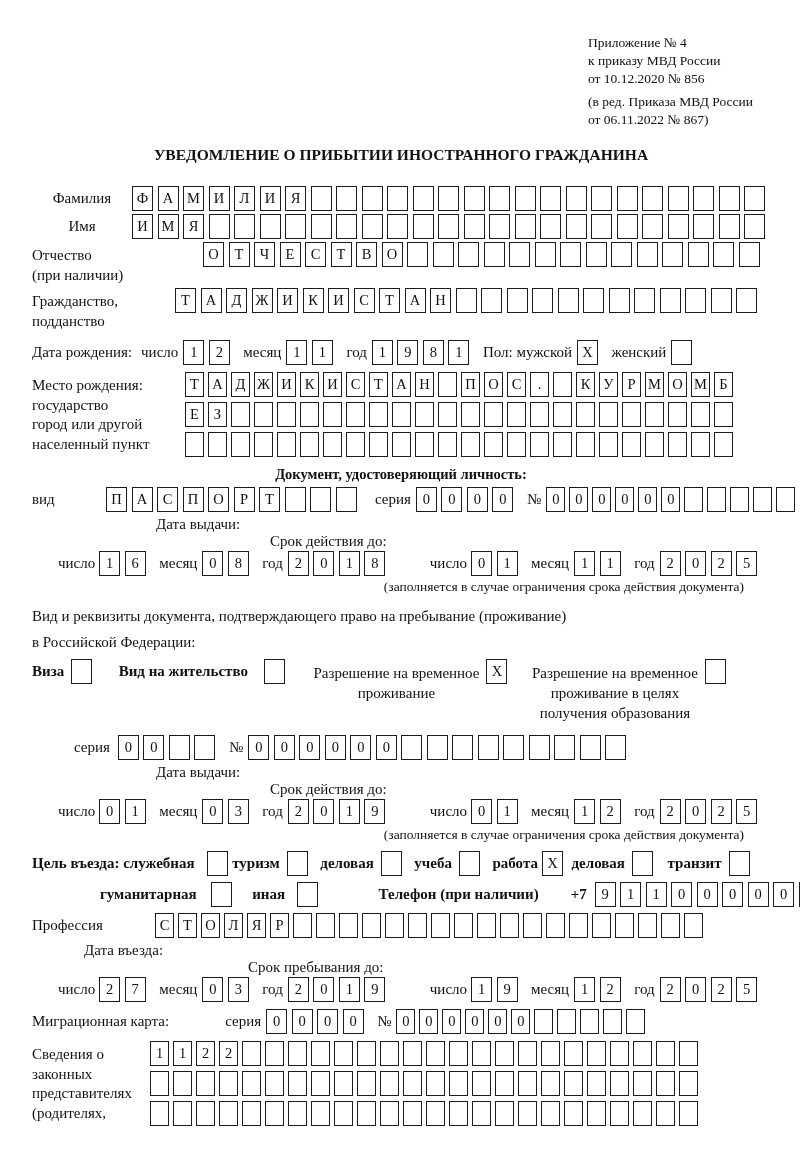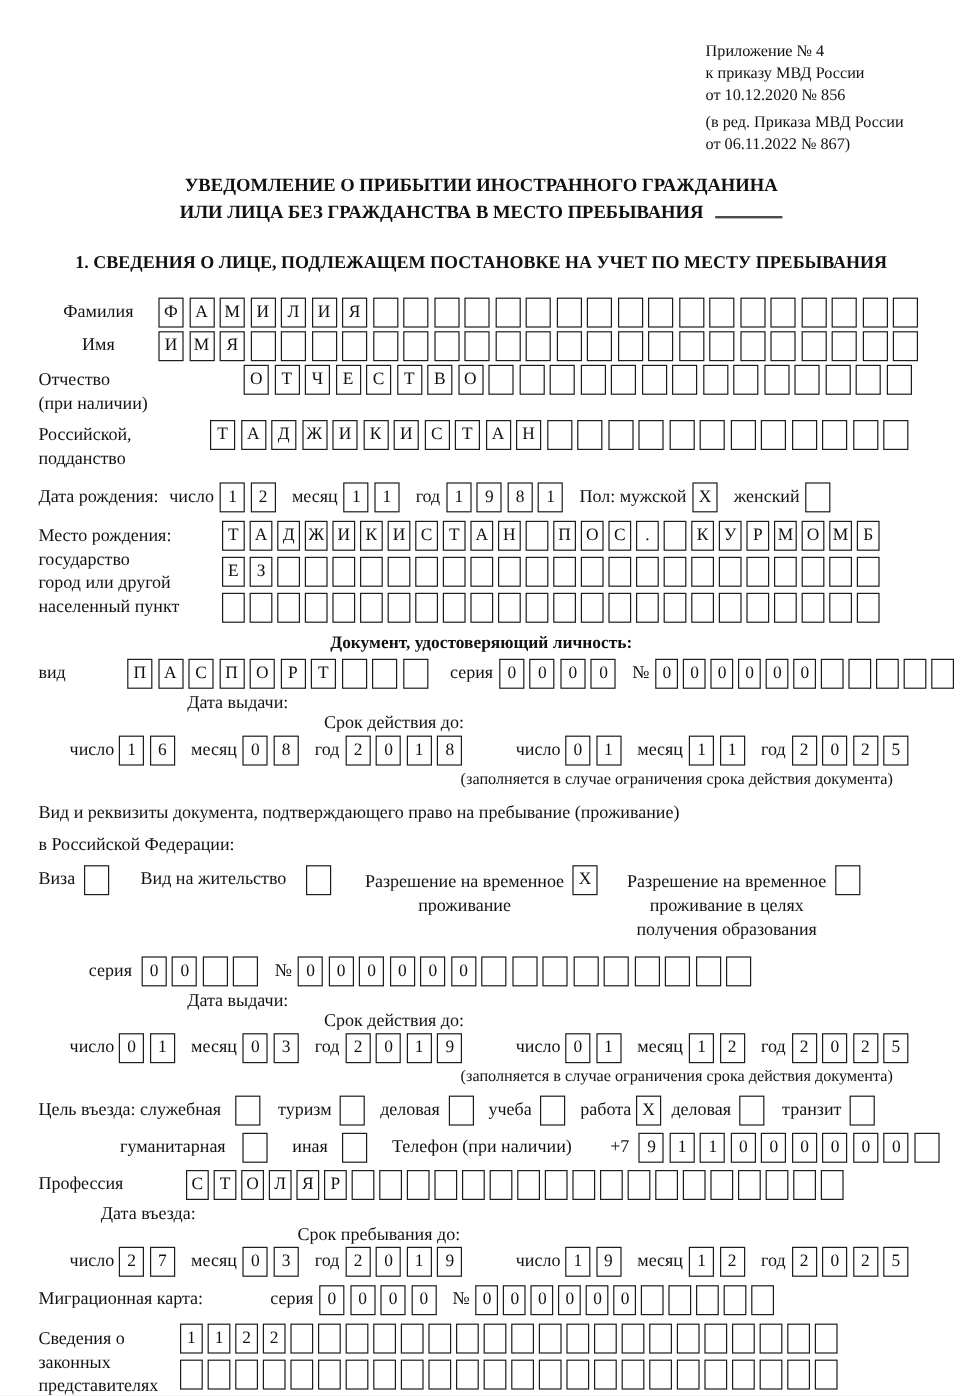--- a/index.html
+++ b/index.html
@@ -26,47 +26,43 @@
   .cell{width:21px;min-width:21px;height:25px;border:1.6px solid #1c1c1c;margin-right:4.5px;
         display:flex;align-items:center;justify-content:center;font-size:14.5px;line-height:1;
         background:#fff;box-sizing:border-box;}
   .tight .cell{width:19px;min-width:19px;margin-right:4px;}
   .crow{margin-bottom:5px;}
   .dlbl{font-size:15px;padding-top:4px;white-space:nowrap;margin:0 5px 0 9px;}
   .dhdr{display:flex;font-size:15px;margin:4px 0 1px 0;flex-direction:column;}
   .note{font-size:13.5px;text-align:right;padding-right:26px;margin:3px 0 8px 0;}
   .intro{font-size:15px;line-height:26px;margin-top:6px;}
   .opts{display:flex;align-items:flex-start;margin-top:4px;margin-bottom:12px;}
-  .optlbl{font-size:15px;white-space:nowrap;padding-top:4px;}
+  .optlbl{font-size:15px;white-space:nowrap;padding-top:4px;font-weight:bold;}
   .optblk{font-size:15px;line-height:20px;text-align:center;padding-top:4px;}
   .cb{margin-left:7px;}
   .dochdr{text-align:center;font-weight:bold;font-size:14.5px;margin:4px 0 4px 0;}
 </style>
 </head>
 <body>
 
 <div class="page">
 
   <div class="hdr">
     <div>Приложение № 4</div>
     <div>к приказу МВД России</div>
     <div>от 10.12.2020 № 856</div>
     <div class="gap">(в ред. Приказа МВД России</div>
     <div>от 06.11.2022 № 867)</div>
   </div>
 
 
   <div class="title">
     <div>УВЕДОМЛЕНИЕ О ПРИБЫТИИ ИНОСТРАННОГО ГРАЖДАНИНА</div>
-    <div>
-      <span>ИЛИ ЛИЦА БЕЗ ГРАЖДАНСТВА В МЕСТО ПРЕБЫВАНИЯ</span><span class="uline"></span>
-    </div>
   </div>
 
-  <div class="sec1">1. СВЕДЕНИЯ О ЛИЦЕ, ПОДЛЕЖАЩЕМ ПОСТАНОВКЕ НА УЧЕТ ПО МЕСТУ ПРЕБЫВАНИЯ</div>
 
   <div class="form-body">
 
     <div class="row">
       <div class="lbl w100">Фамилия</div>
       <div class="cells">
           <span class="cell">Ф</span>
           <span class="cell">А</span>
           <span class="cell">М</span>
           <span class="cell">И</span>
@@ -151,21 +147,21 @@
           <span class="cell"></span>
           <span class="cell"></span>
           <span class="cell"></span>
           <span class="cell"></span>
           <span class="cell"></span>
         </div>
     </div>
 
     <div class="row">
       <div class="lblk w143">
-        <div>Российской,</div>
+        <div>Гражданство,</div>
         <div>подданство</div>
       </div>
       <div class="cells">
           <span class="cell">Т</span>
           <span class="cell">А</span>
           <span class="cell">Д</span>
           <span class="cell">Ж</span>
           <span class="cell">И</span>
           <span class="cell">К</span>
           <span class="cell">И</span>
@@ -476,40 +472,40 @@
           <span class="cell">2</span>
           <span class="cell">5</span>
         </span>
     </div>
 
     <div class="note">(заполняется в случае ограничения срока действия документа)</div>
 
     <div class="row" style="margin-top:2px;">
       <span class="optlbl">Цель въезда: служебная</span>
       <span class="cell cb" style="margin-left:12px;"></span>
-      <span class="optlbl" style="margin-left:10px;">туризм</span>
+      <span class="optlbl" style="">туризм</span>
       <span class="cell cb"></span>
       <span class="optlbl" style="margin-left:8px;">деловая</span>
       <span class="cell cb"></span>
       <span class="optlbl" style="margin-left:8px;">учеба</span>
       <span class="cell cb"></span>
       <span class="optlbl" style="margin-left:8px;">работа</span>
       <span class="cell cb" style="margin-left:4px;">X</span>
       <span class="optlbl" style="margin-left:4px;">деловая</span>
       <span class="cell cb"></span>
       <span class="optlbl" style="margin-left:10px;">транзит</span>
       <span class="cell cb"></span>
     </div>
 
     <div class="row" style="margin-top:6px;">
       <span class="optlbl" style="margin-left:68px;">гуманитарная</span>
       <span class="cell cb" style="margin-left:14px;"></span>
       <span class="optlbl" style="margin-left:16px;">иная</span>
       <span class="cell cb" style="margin-left:12px;"></span>
-      <span class="optlbl" style="margin-left:16px;">Телефон (при наличии)</span>
+      <span class="optlbl" style="margin-left:56px;">Телефон (при наличии)</span>
       <span class="optlbl" style="margin-left:32px;">+7</span>
       <span class="cells" style="margin-left:8px;">
           <span class="cell">9</span>
           <span class="cell">1</span>
           <span class="cell">1</span>
           <span class="cell">0</span>
           <span class="cell">0</span>
           <span class="cell">0</span>
           <span class="cell">0</span>
           <span class="cell">0</span>

